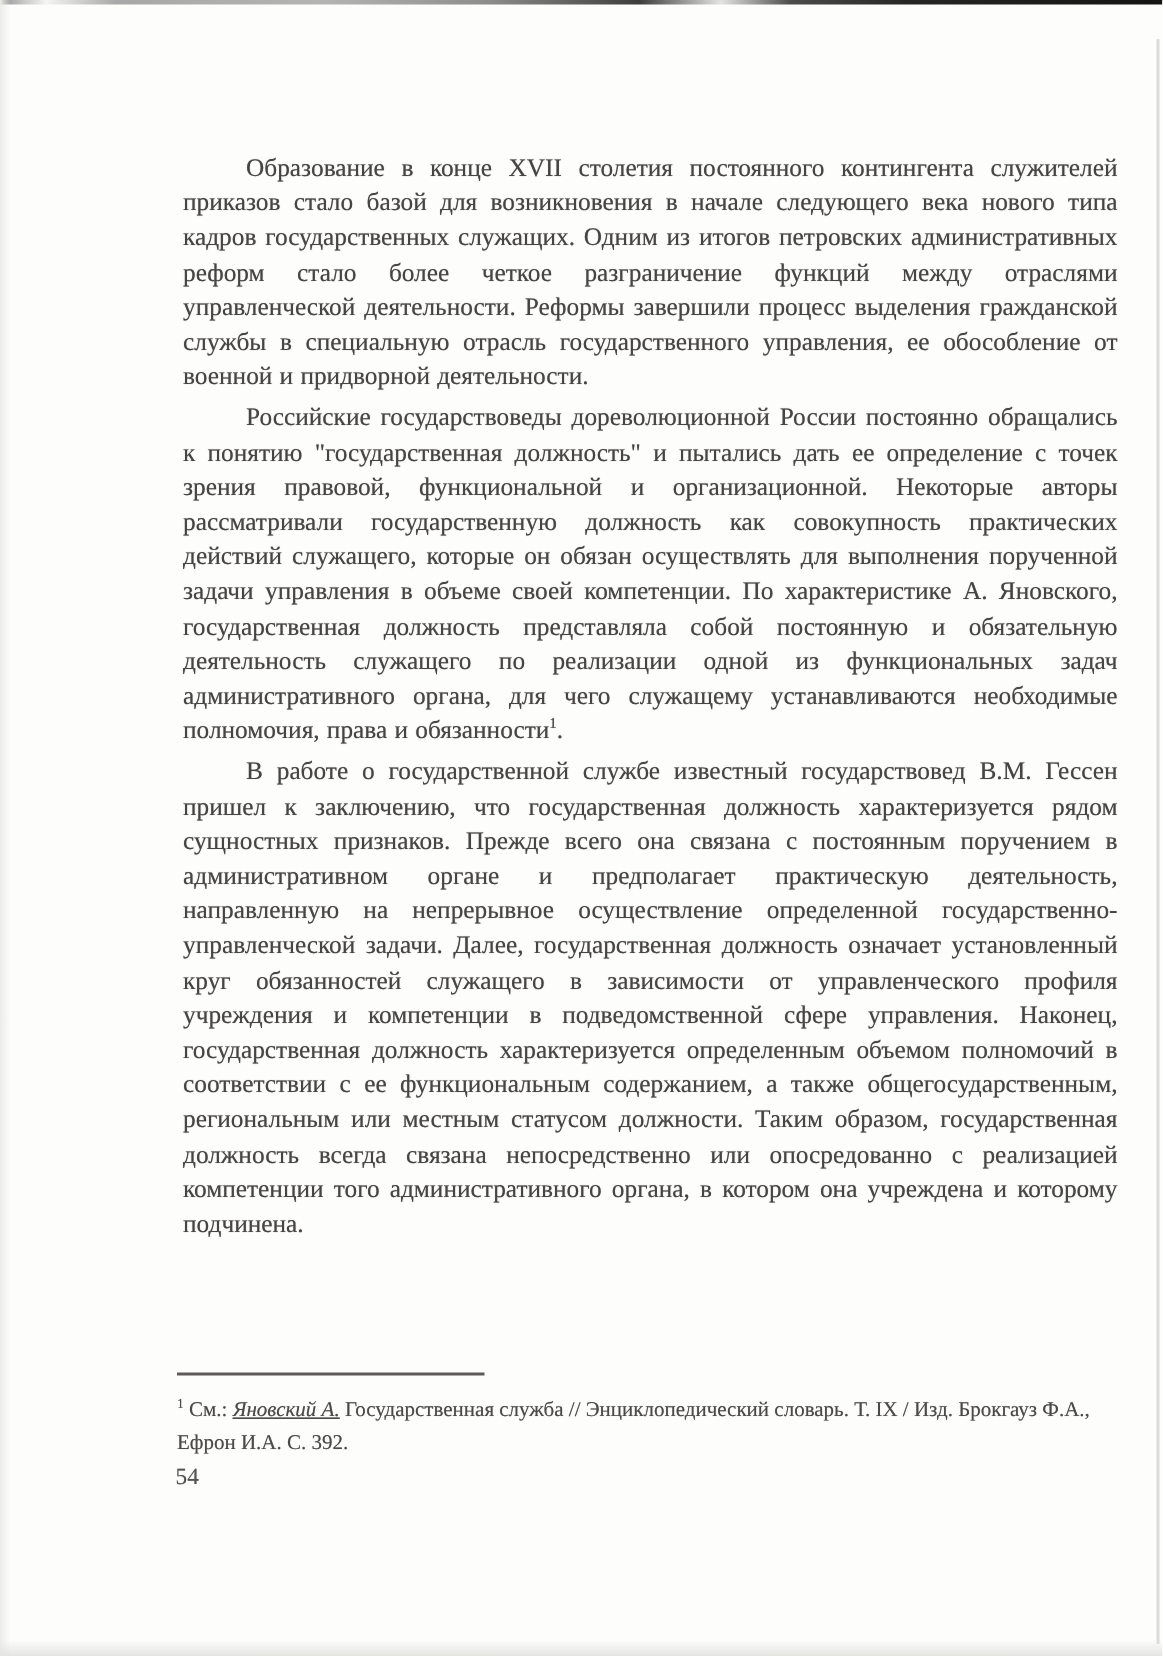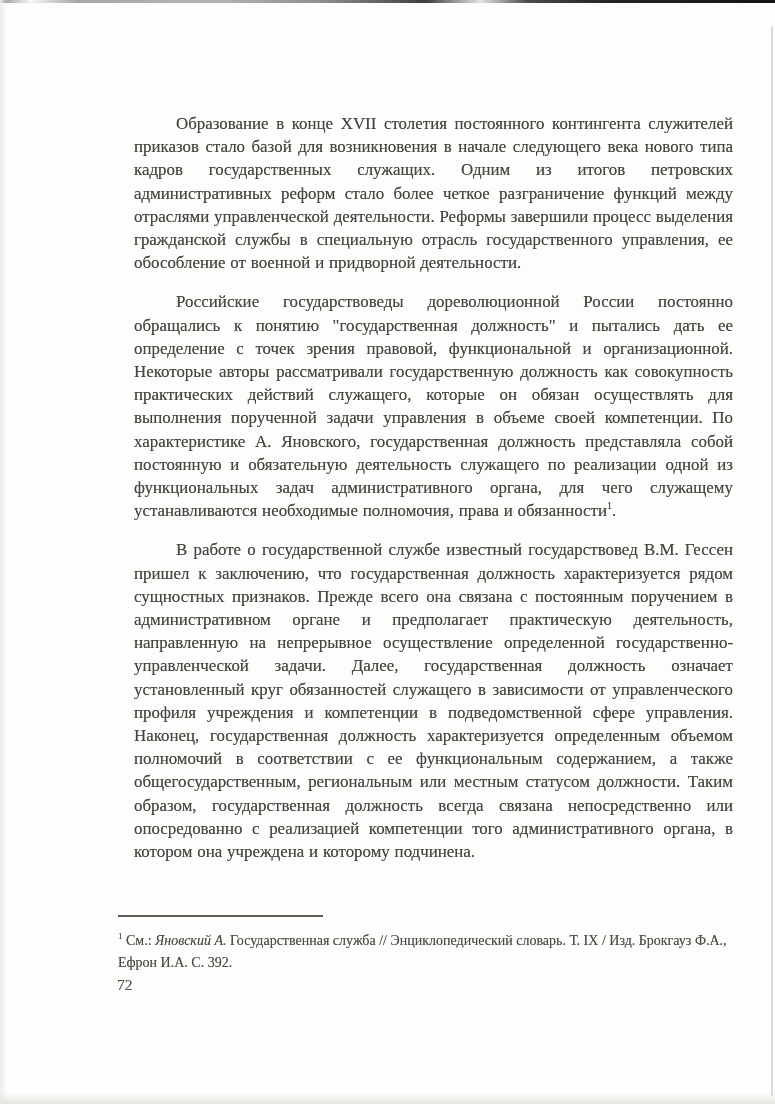--- a/index.html
+++ b/index.html
@@ -50,21 +50,21 @@
     top: 96px;
     width: 631px;
     color: #474542;
     font-size: 16.9px;
     line-height: 23.2px;
     text-align: justify;
     text-shadow: 0 0 0.6px rgba(80,78,74,0.65);
     word-spacing: 0.6px;
   }
   .para {
-    margin: 16px;
+    margin: 4px;
     text-indent: 42px;
   }
   .fnref {
     font-size: 10px;
     line-height: 0;
     vertical-align: super;
   }
   .footnote-rule {
     position: absolute;
     left: 118px;
@@ -84,20 +84,21 @@
     text-align: left;
     text-shadow: 0 0 0.5px rgba(90,88,84,0.6);
   }
   .footnote sup {
     font-size: 9px;
     vertical-align: super;
     line-height: 0;
   }
   .footnote .author {
     font-style: italic;
+    text-decoration: underline;
   }
   .page-number {
     position: absolute;
     left: 117px;
     top: 976px;
     color: #56544f;
     font-size: 15.5px;
     text-shadow: 0 0 0.5px rgba(90,88,84,0.6);
   }
 </style>
@@ -113,14 +114,14 @@
   <div class="text-block">
     <p class="para">Образование в конце XVII столетия постоянного контингента служителей приказов стало базой для возникновения в начале следующего века нового типа кадров государственных служащих. Одним из итогов петровских административных реформ стало более четкое разграничение функций между отраслями управленческой деятельности. Реформы завершили процесс выделения гражданской службы в специальную отрасль государственного управления, ее обособление от военной и придворной деятельности.</p>
     <p class="para"><span>Российские государствоведы дореволюционной России постоянно обращались к понятию "государственная должность" и пытались дать ее определение с точек зрения правовой, функциональной и организационной. Некоторые авторы рассматривали государственную должность как совокупность практических действий служащего, которые он обязан осуществлять для выполнения порученной задачи управления в объеме своей компетенции. По характеристике А. Яновского, государственная должность представляла собой постоянную и обязательную деятельность служащего по реализации одной из функциональных задач административного органа, для чего служащему устанавливаются необходимые полномочия, права и обязанности</span><sup class="fnref">1</sup><span>.</span></p>
     <p class="para">В работе о государственной службе известный государствовед В.М. Гессен пришел к заключению, что государственная должность характеризуется рядом сущностных признаков. Прежде всего она связана с постоянным поручением в административном органе и предполагает практическую деятельность, направленную на непрерывное осуществление определенной государственно-управленческой задачи. Далее, государственная должность означает установленный круг обязанностей служащего в зависимости от управленческого профиля учреждения и компетенции в подведомственной сфере управления. Наконец, государственная должность характеризуется определенным объемом полномочий в соответствии с ее функциональным содержанием, а также общегосударственным, региональным или местным статусом должности. Таким образом, государственная должность всегда связана непосредственно или опосредованно с реализацией компетенции того административного органа, в котором она учреждена и которому подчинена.</p>
   </div>
 
   <div class="footnote-rule"></div>
 
   <div class="footnote"><sup>1</sup> <span>См.: </span><span class="author">Яновский А.</span><span> Государственная служба // Энциклопедический словарь. Т. IX / Изд. Брокгауз Ф.А., Ефрон И.А. С. 392.</span></div>
 
-  <div class="page-number">72</div>
+  <div class="page-number">54</div>
 </div>
 
 </body></html>

